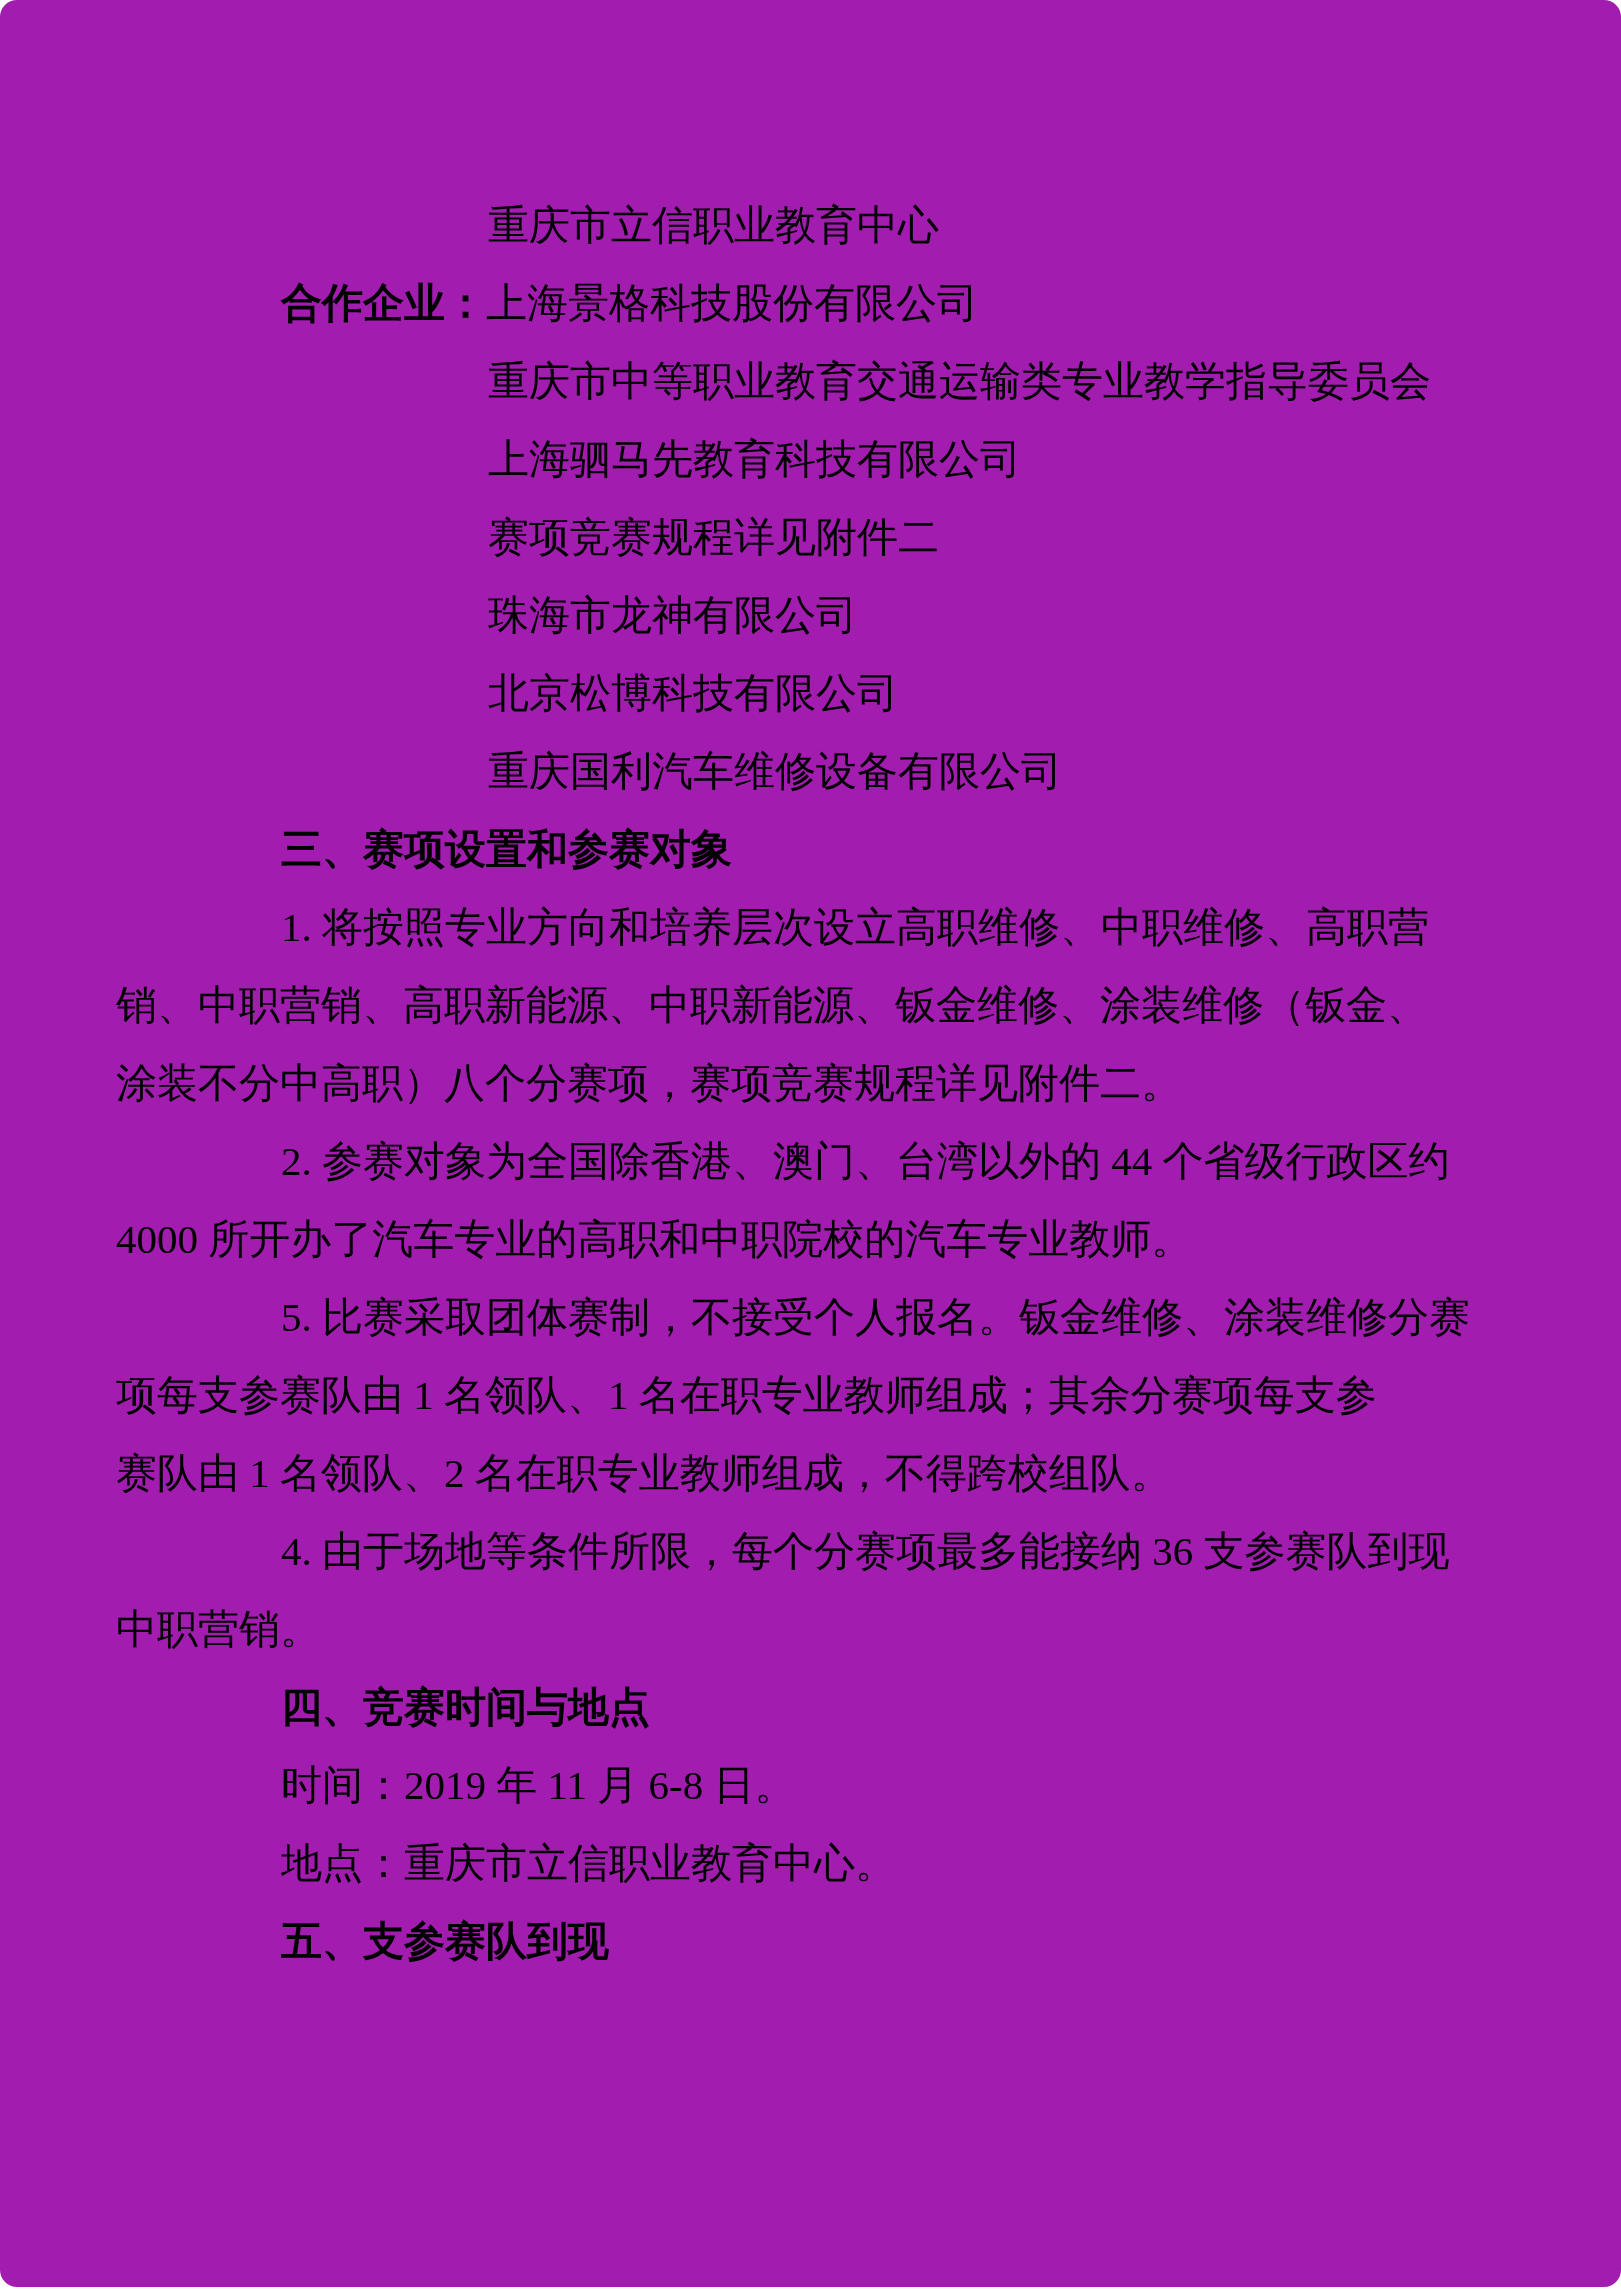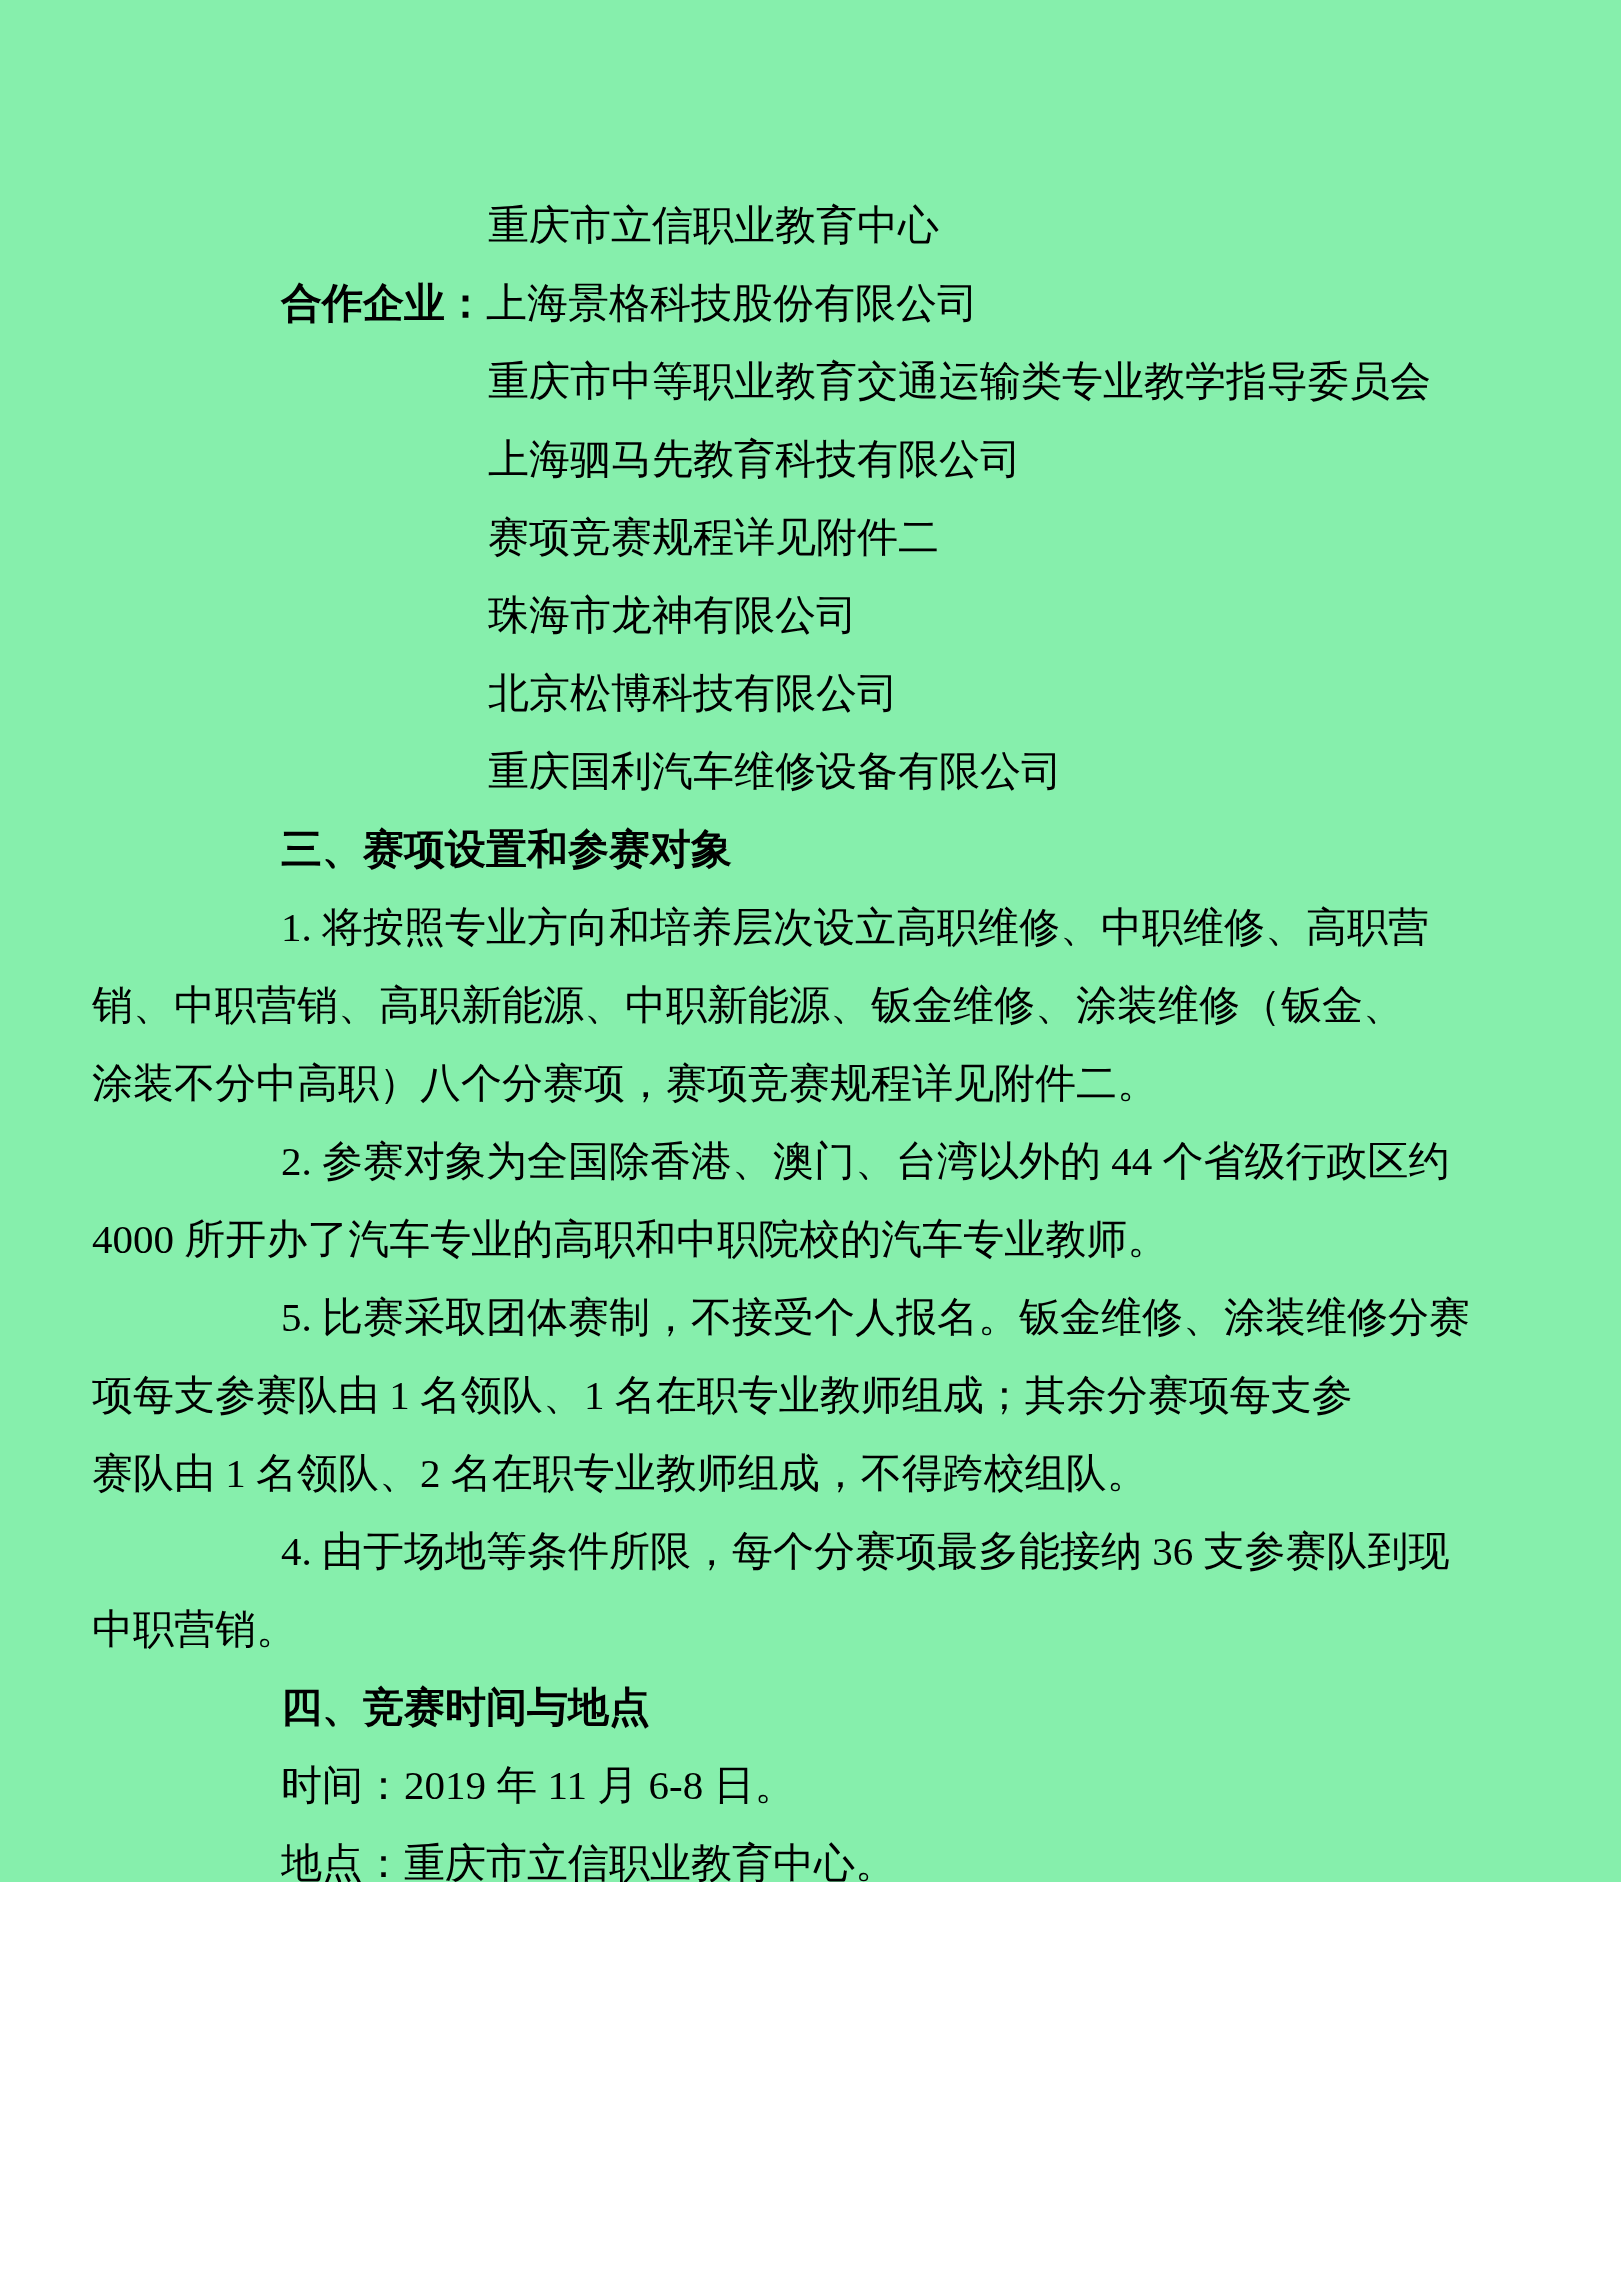--- a/index.html
+++ b/index.html
@@ -3,34 +3,35 @@
 <meta charset="utf-8">
 <style>
   html, body {
     margin: 0;
     padding: 0;
     background: #ffffff;
   }
   .page {
     position: relative;
     width: 1621px;
-    height: 1882px;
-    background: #86efac;
+    height: 2287px;
+    background: #a21caf;
     color: #000000;
     font-family: "Liberation Serif", "DejaVu Serif", serif;
     box-sizing: border-box;
     padding-top: 186px;
     overflow: hidden;
+    border-radius: 17px;
   }
   .line {
     height: 78px;
     line-height: 78px;
     font-size: 41px;
     white-space: pre;
-    padding-left: 92px;   
+    padding-left: 116px;   
   }
   .line.col {
     padding-left: 488px;   
   }
   .line.indent {
     padding-left: 281px;   
   }
   .bold {
     font-weight: bold;
     font-family: "Liberation Sans", "DejaVu Sans", sans-serif;

